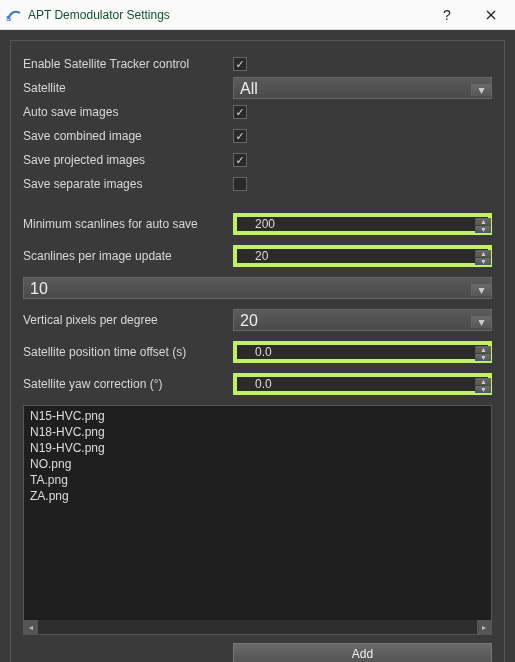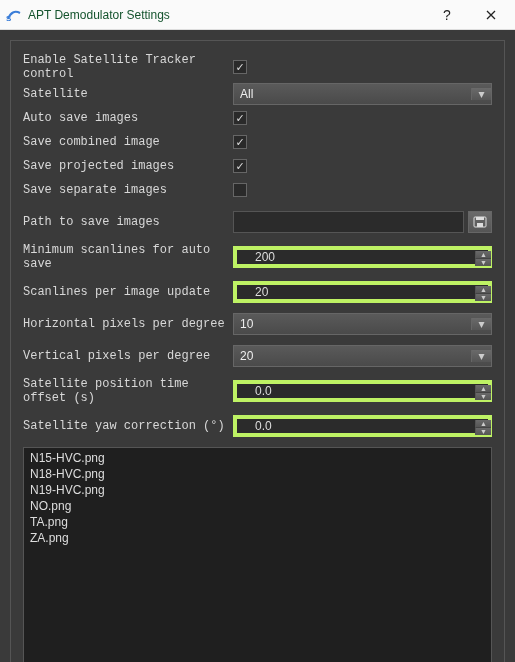--- a/index.html
+++ b/index.html
@@ -50,42 +50,41 @@
     gap:2px;
   }
   .row {
     display:flex;
     align-items:center;
     min-height:22px;
   }
   .row .label {
     width: 210px;
     padding-right:0;
-    font-family:Liberation Mono, monospace;
   }
   .row .field { flex:1; position:relative; }
   .checkbox {
     width:14px;height:14px;
     background:#2a2a2a;
     border:1px solid #666;
     display:flex;align-items:center;justify-content:center;
     font-size:10px;color:#ddd;
     cursor:pointer;
   }
   .checkmark::before { content:"\2713"; font-size:11px; line-height:1; }
   select.combo, .combo {
     width:100%;
     height:22px;
     background: linear-gradient(#5a5a5a,#4a4a4a);
     color:#eee;
     border:1px solid #666;
     padding:0 22px 0 6px;
     appearance:none;
     position:relative;
-    font-size:12px;
+    font-size:16px;
   }
   .combo-wrap {
     position:relative; width:100%;
   }
   .combo-arrow {
     position:absolute; right:1px; top:1px; bottom:1px; width:20px;
     background:linear-gradient(#6a6a6a,#555);
     display:flex;align-items:center;justify-content:center;
     border-left:1px solid #666;
     pointer-events:none;
@@ -210,33 +209,20 @@
     </div>
     <div class="row">
       <span class="label">Save separate images</span>
       <span class="field">
           <span class="checkbox"></span>
         </span>
     </div>
 
     <div class="vgap"></div>
 
-    <div class="row path-row">
-      <span class="label">Path to save images</span>
-      <span class="field">
-        <input class="path-input" value="" style="">
-        <span class="icon-btn">
-          <svg width="14" height="12" viewBox="0 0 14 12">
-            <rect x="1" y="1" width="12" height="10" rx="1" fill="none" stroke="#ddd" stroke-width="1"></rect>
-            <rect x="3" y="1" width="8" height="3" fill="#ddd"></rect>
-            <rect x="4" y="7" width="6" height="4" fill="#ddd"></rect>
-          </svg>
-        </span>
-      </span>
-    </div>
 
     <div class="vgap"></div>
 
     <div class="row">
       <span class="label">Minimum scanlines for auto save</span>
       <span class="field">
         <span class="spin-wrap">
           <input class="spin" value="200" style="">
           <span class="spin-btns">
               <div>▲</div>
@@ -257,21 +243,20 @@
               <div>▲</div>
               <div>▼</div>
             </span>
         </span>
       </span>
     </div>
 
     <div class="vgap"></div>
 
     <div class="row">
-      <span class="label">Horizontal pixels per degree</span>
       <span class="field">
         <span class="combo-wrap">
           <select class="combo"><option>10</option></select>
           <span class="combo-arrow">▾</span>
         </span>
       </span>
     </div>
 
     <div class="vgap"></div>
 

